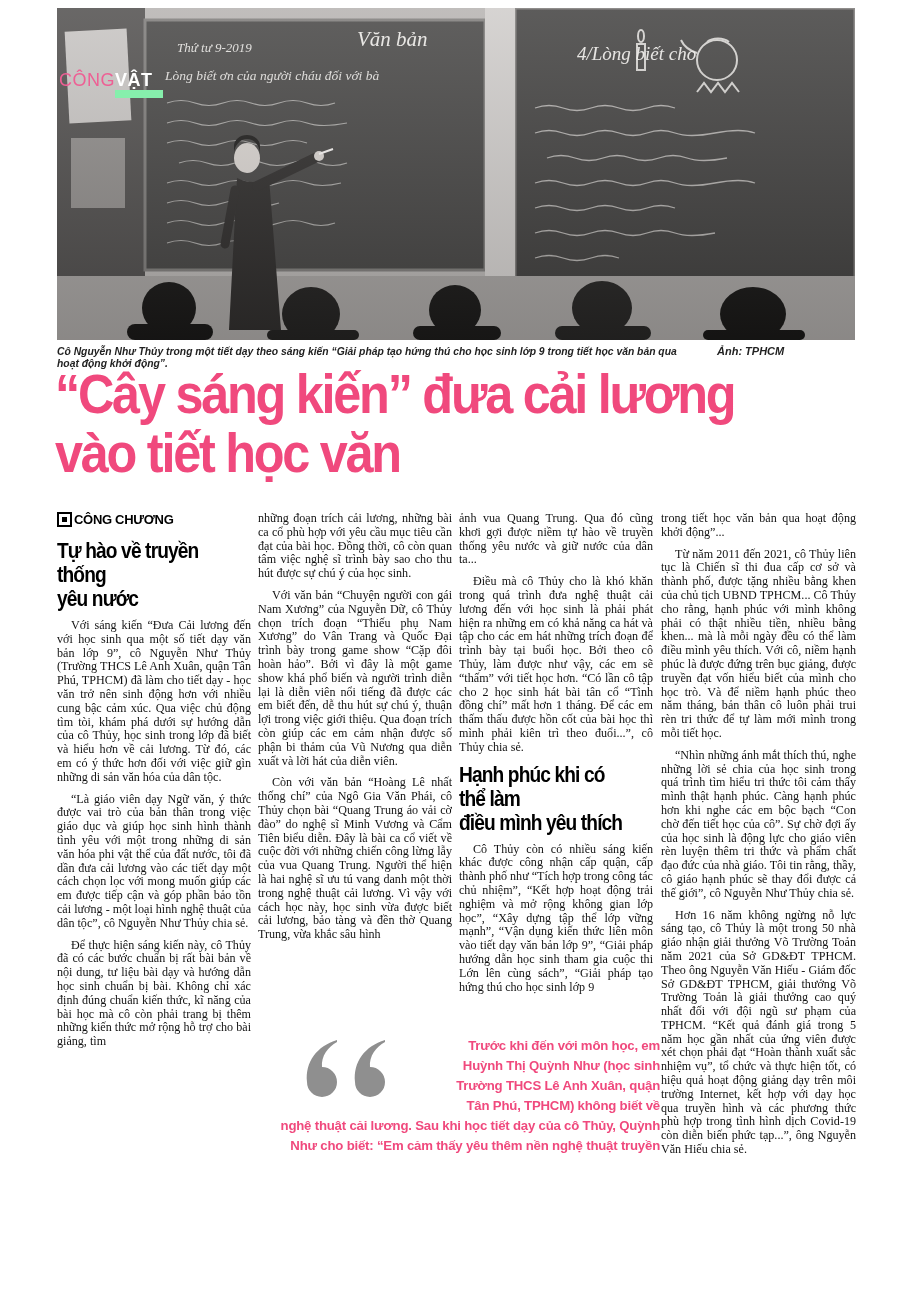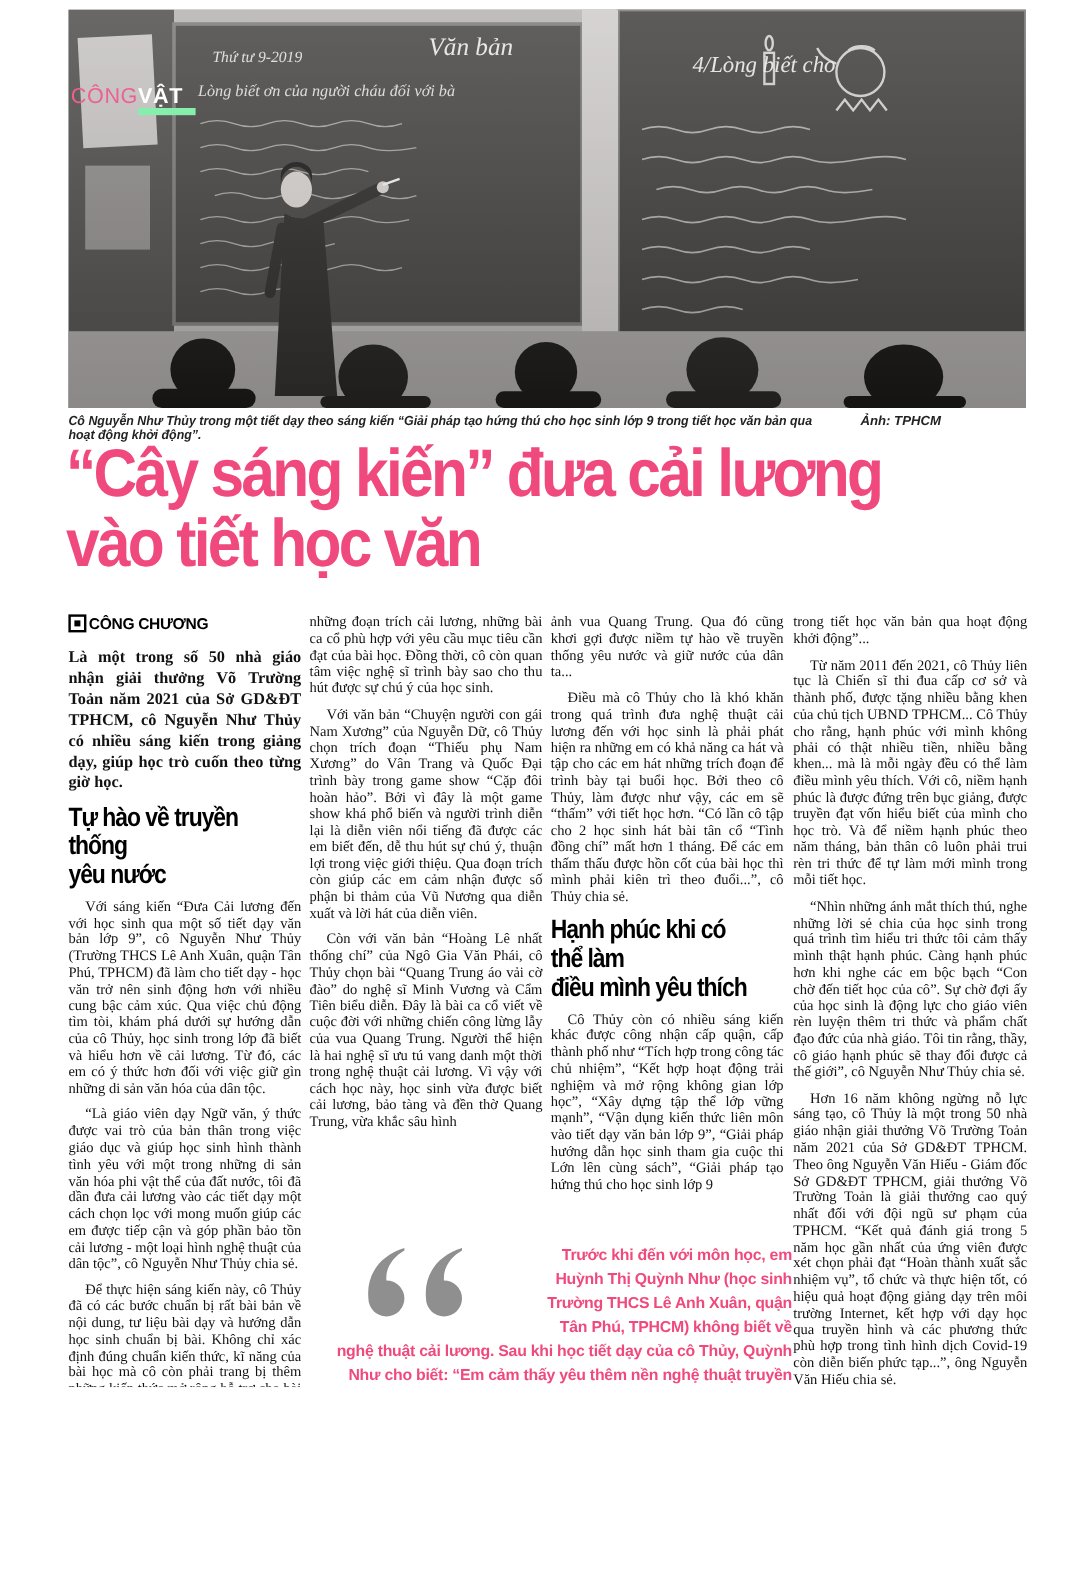--- a/index.html
+++ b/index.html
@@ -4,21 +4,21 @@
 <style>
   html,body{margin:0;padding:0;background:#ffffff;}
   #page{position:relative;width:900px;height:1156px;background:#fff;overflow:hidden;
         font-family:"Liberation Serif",serif;color:#111;}
 
   
   .photo{position:absolute;left:57px;top:8px;width:798px;height:332px;background:#9a9a9a;overflow:hidden;}
   .section-label{position:absolute;left:2px;top:62px;z-index:5;
     font-family:"Liberation Sans",sans-serif;font-size:18px;letter-spacing:.5px;}
   .section-label .lt{color:#ee5f94;font-weight:400;}
-  .section-label .bd{color:#fff;font-weight:700;border-bottom:6px solid #86efac;padding-right:10px;}
+  .section-label .bd{color:#fff;font-weight:700;border-bottom:8px solid #86efac;padding-right:10px;}
 
   
   .caption-row{position:absolute;left:57px;top:345px;width:798px;display:flex;justify-content:flex-start;
     font-family:"Liberation Sans",sans-serif;font-style:italic;font-weight:700;font-size:11px;color:#222;}
   .caption-row .cap{max-width:660px;transform:scaleX(.94);transform-origin:0 0;}
 
   
   .headline{position:absolute;left:55px;top:364px;width:760px;
     font-family:"Liberation Sans",sans-serif;font-weight:700;color:#f0497d;
     font-size:56px;line-height:59px;letter-spacing:-2.5px;
@@ -158,21 +158,20 @@
   <div class="headline">
     <div>“Cây sáng kiến” đưa cải lương</div>
     <div>vào tiết học văn</div>
   </div>
 
   <div class="col" id="col1">
     <div class="byline">
       <span class="sq"></span>
       <span>CÔNG CHƯƠNG</span>
     </div>
-    <p class="lede cont">Là một trong số 50 nhà giáo nhận giải thưởng Võ Trường Toản năm 2021 của Sở GD&amp;ĐT TPHCM, cô Nguyễn Như Thủy có nhiều sáng kiến trong giảng dạy, giúp học trò cuốn theo từng giờ học.</p>
     <div class="subhead">Tự hào về truyền thống
 yêu nước</div>
     <p>Với sáng kiến “Đưa Cải lương đến với học sinh qua một số tiết dạy văn bản lớp 9”, cô Nguyễn Như Thủy (Trường THCS Lê Anh Xuân, quận Tân Phú, TPHCM) đã làm cho tiết dạy - học văn trở nên sinh động hơn với nhiều cung bậc cảm xúc. Qua việc chủ động tìm tòi, khám phá dưới sự hướng dẫn của cô Thủy, học sinh trong lớp đã biết và hiểu hơn về cải lương. Từ đó, các em có ý thức hơn đối với việc giữ gìn những di sản văn hóa của dân tộc.</p>
     <p>“Là giáo viên dạy Ngữ văn, ý thức được vai trò của bản thân trong việc giáo dục và giúp học sinh hình thành tình yêu với một trong những di sản văn hóa phi vật thể của đất nước, tôi đã dần đưa cải lương vào các tiết dạy một cách chọn lọc với mong muốn giúp các em được tiếp cận và góp phần bảo tồn cải lương - một loại hình nghệ thuật của dân tộc”, cô Nguyễn Như Thủy chia sẻ.</p>
     <p>Để thực hiện sáng kiến này, cô Thủy đã có các bước chuẩn bị rất bài bản về nội dung, tư liệu bài dạy và hướng dẫn học sinh chuẩn bị bài. Không chỉ xác định đúng chuẩn kiến thức, kĩ năng của bài học mà cô còn phải trang bị thêm những kiến thức mở rộng hỗ trợ cho bài giảng, tìm</p>
   </div>
 
   <div class="col" id="col2">
     <p class="cont">những đoạn trích cải lương, những bài ca cổ phù hợp với yêu cầu mục tiêu cần đạt của bài học. Đồng thời, cô còn quan tâm việc nghệ sĩ trình bày sao cho thu hút được sự chú ý của học sinh.</p>
     <p>Với văn bản “Chuyện người con gái Nam Xương” của Nguyễn Dữ, cô Thủy chọn trích đoạn “Thiếu phụ Nam Xương” do Vân Trang và Quốc Đại trình bày trong game show “Cặp đôi hoàn hảo”. Bởi vì đây là một game show khá phổ biến và người trình diễn lại là diễn viên nổi tiếng đã được các em biết đến, dễ thu hút sự chú ý, thuận lợi trong việc giới thiệu. Qua đoạn trích còn giúp các em cảm nhận được số phận bi thảm của Vũ Nương qua diễn xuất và lời hát của diễn viên.</p>

